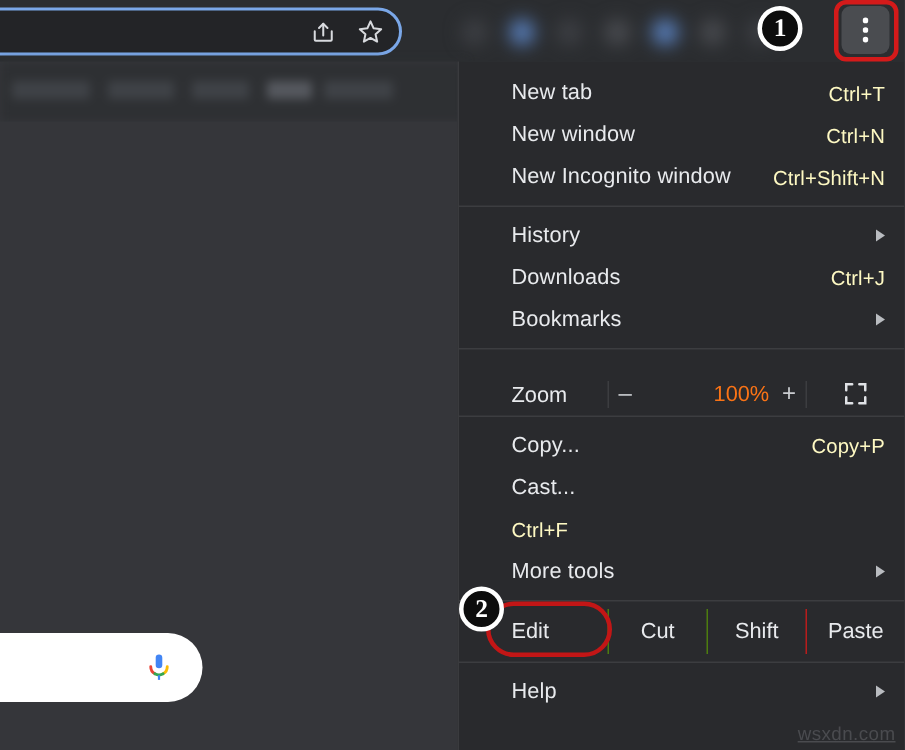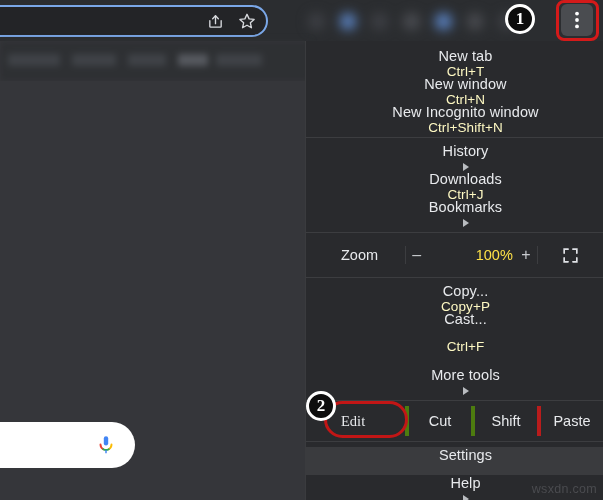--- a/index.html
+++ b/index.html
@@ -57,71 +57,71 @@
 
   
   .menu {
     position: absolute; left: 305px; top: 41px; width: 298px; height: 459px;
     background: #292a2d;
     border-left: 1px solid #3a3b3e;
     color: #e8eaed;
   }
   .mi {
     position: relative; height: 28px; display: flex; align-items: center;
-    padding: 0 13px 0 35px; font-size: 14.5px; color: #e8eaed; flex-direction: column;
+    padding: 0 13px 0 35px; font-size: 14.5px; color: #e8eaed;
   }
   .mi .label { flex: 1 1 auto; letter-spacing: .1px; }
   .mi .short { color: #fef9c3; font-size: 13.5px; letter-spacing: .1px; }
   .mi .arrow {
     width: 0; height: 0; border-left: 6px solid #b9bcc0;
     border-top: 4.5px solid transparent; border-bottom: 4.5px solid transparent;
   }
   .mi.hover { background: #3a3b3e; }
   .sep { height: 1px; background: #3c3d40; margin: 5px 0; }
   .pad-top { height: 7px; }
 
   
   .zoom-row {
-    display: flex; align-items: center; height: 34px; font-size: 14.5px;
+    display: flex; align-items: flex-end; height: 34px; font-size: 14.5px;
   }
   .zoom-label { flex: 0 0 99px; display: flex; align-items: center; padding-left: 35px; }
   .zoom-ctrls {
     flex: 0 0 133px; display: flex; align-items: center; justify-content: space-around;
     border-left: 1px solid #3c3d40; border-right: 1px solid #3c3d40;
   }
   .zoom-ctrls .zbtn { color: #c9ccd0; font-size: 16px; padding: 0 4px; }
-  .zoom-ctrls .zval { color: #fde047; font-size: 14.5px; margin-left: 46px; }
+  .zoom-ctrls .zval { color: #f97316; font-size: 14.5px; margin-left: 46px; }
   .zoom-full { flex: 1 1 auto; display: flex; align-items: center; justify-content: center; }
 
   
   .edit-row { display: flex; align-items: stretch; height: 30px; font-size: 14.5px; }
   .edit-row .cell { display: flex; align-items: center; justify-content: center; color: #e8eaed; }
-  .edit-row .cell.first { flex: 0 0 99px; justify-content: flex-start; padding-left: 35px; font-family: Liberation Serif, serif; }
-  .edit-row .cell.mid { flex: 0 0 66px; border-left: 4px solid #4d7c0f; }
-  .edit-row .cell.last { flex: 1 1 auto; border-left: 4px solid #b91c1c; }
+  .edit-row .cell.first { flex: 0 0 99px; justify-content: flex-start; padding-left: 35px; }
+  .edit-row .cell.mid { flex: 0 0 66px; border-left: 1px solid #4d7c0f; }
+  .edit-row .cell.last { flex: 1 1 auto; border-left: 1px solid #b91c1c; }
 
   
   .hl-rect {
     position: absolute; border: 3.5px solid #d41a1a; border-radius: 8px;
     pointer-events: none;
   }
   .hl-round {
     position: absolute; border: 3.5px solid #c21616; border-radius: 22px;
     pointer-events: none;
   }
   .badge {
     position: absolute; width: 30px; height: 30px; border-radius: 50%;
     background: #0d0d0d; border: 3px solid #ffffff; color: #ffffff;
     font-size: 17px; font-weight: bold; display: flex;
     align-items: center; justify-content: center;
     font-family: "Liberation Serif", serif;
   }
   .watermark {
     position: absolute; right: 6px; bottom: 4px; color: #4a4b4f;
-    font-size: 12.5px; letter-spacing: .3px;
+    font-size: 12.5px; letter-spacing: .3px; text-decoration: underline;
   }
 </style>
 </head>
 <body>
 
 <div id="root">
 
   <div class="bg-toolbar"></div>
 
   <div class="omnibox">
@@ -244,23 +244,20 @@
 
     <div class="edit-row">
       <div class="cell first">Edit</div>
       <div class="cell mid">Cut</div>
       <div class="cell mid">Shift</div>
       <div class="cell last">Paste</div>
     </div>
 
     <div class="sep"></div>
 
-    <div class="mi hover">
-      <span class="label">Settings</span>
-    </div>
     <div class="mi">
       <span class="label">Help</span>
       <span class="arrow"></span>
     </div>
 
   </div>
 
   <div style="position:absolute;left:561px;top:4px;width:32px;height:32px;background:#4a4c50;border-radius:6px;display:flex;align-items:center;justify-content:center;">
     <svg width="4" height="18" viewBox="0 0 4 18">
       <circle cx="2" cy="2.6" r="1.9" fill="#ffffff"></circle>

